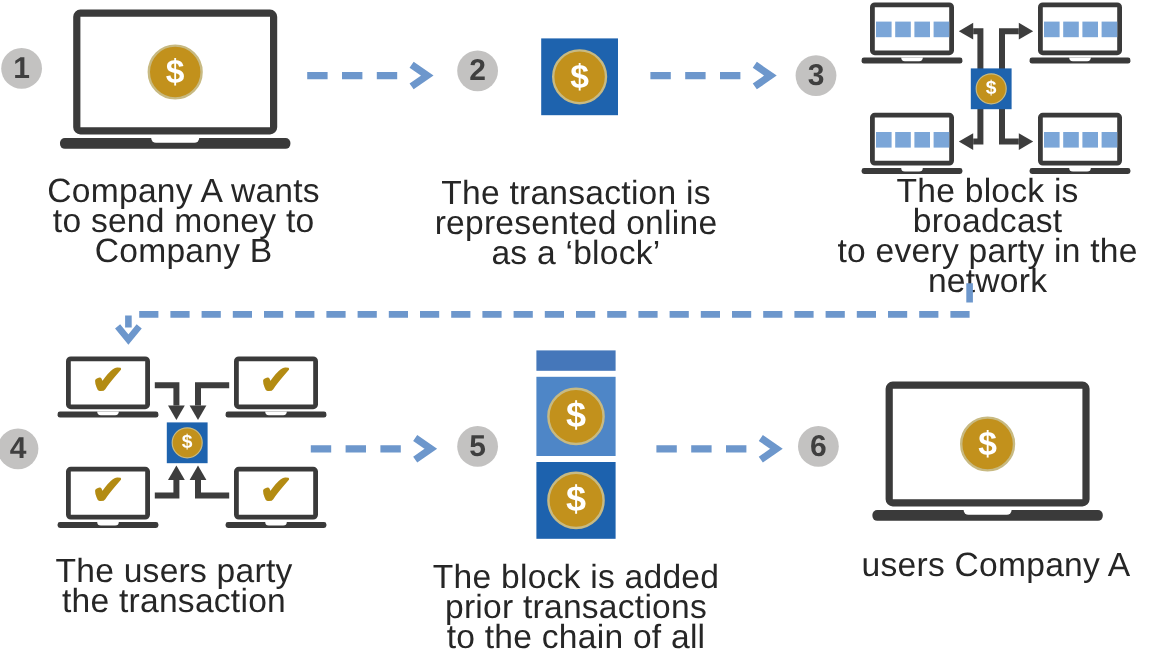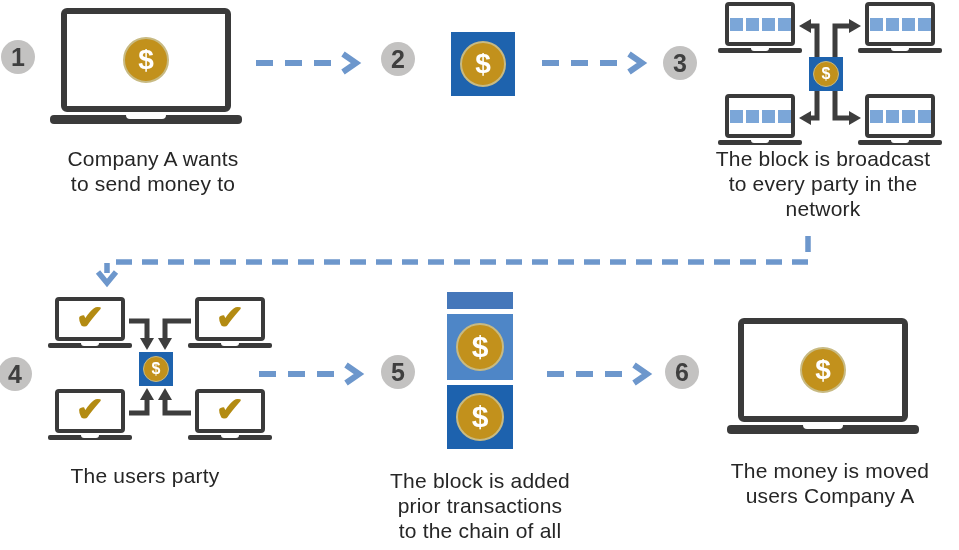--- a/index.html
+++ b/index.html
@@ -78,21 +78,21 @@
   .chain .cblock {
     width: 66px; height: 66px; margin-bottom: 5px;
     display: flex; align-items: center; justify-content: center;
   }
   .chain .mid { background: #4e86c7; }
   .chain .bot { background: #1d62ae; height: 64px; margin-bottom: 0; }
 
   
   .cap {
     position: absolute; text-align: center; color: #262626;
-    font-size: 21px; line-height: 25px; letter-spacing: 0.2px;
+    font-size: 28px; line-height: 25px; letter-spacing: 0.2px;
   }
 
   svg { display: block; }
 </style>
 </head>
 <body>
 
 <div id="canvas">
 
   <div class="stepnum" style="left:1px; top:40px;">1</div>
@@ -200,20 +200,26 @@
     <div class="block b34" style="left:99px; top:55px;">
       <div class="coin c26">
           <span>$</span>
         </div>
     </div>
   </div>
 
   <div class="cap" style="left:28px; top:146px; width:250px;">
     <div>Company A wants</div>
       <div>to send money to</div>
+      <div>Company B</div>
+  </div>
+  <div class="cap" style="left:355px; top:148px; width:250px;">
+    <div>The transaction is</div>
+      <div>represented online</div>
+      <div>as a ‘block’</div>
   </div>
   <div class="cap" style="left:683px; top:146px; width:280px;">
     <div>The block is broadcast</div>
       <div>to every party in the</div>
       <div>network</div>
   </div>
 
   <svg class="abs" style="left:0; top:228px;" width="959" height="68" viewBox="0 0 959 68">
     <path d="M808,8 V34 H107 V45" fill="none" stroke="#6d97cc" stroke-width="5.5" stroke-dasharray="16 10"></path>
     <polyline points="98,44 107,55 116,44" fill="none" stroke="#6d97cc" stroke-width="5.5"></polyline>
@@ -311,24 +317,24 @@
           <span>$</span>
         </div>
     </div>
     <div class="base">
         <div class="notch"></div>
       </div>
   </div>
 
   <div class="cap" style="left:25px; top:463px; width:240px;">
     <div>The users party</div>
+      <div>the transaction</div>
   </div>
   <div class="cap" style="left:355px; top:456px; width:250px;margin-top:12px;">
     <div>The block is added</div>
       <div>prior transactions</div>
       <div>to the chain of all</div>
   </div>
   <div class="cap" style="left:700px; top:458px; width:260px;">
-    <div>The money is moved</div>
       <div>users Company A</div>
   </div>
 
 </div>
 
 </body></html>

